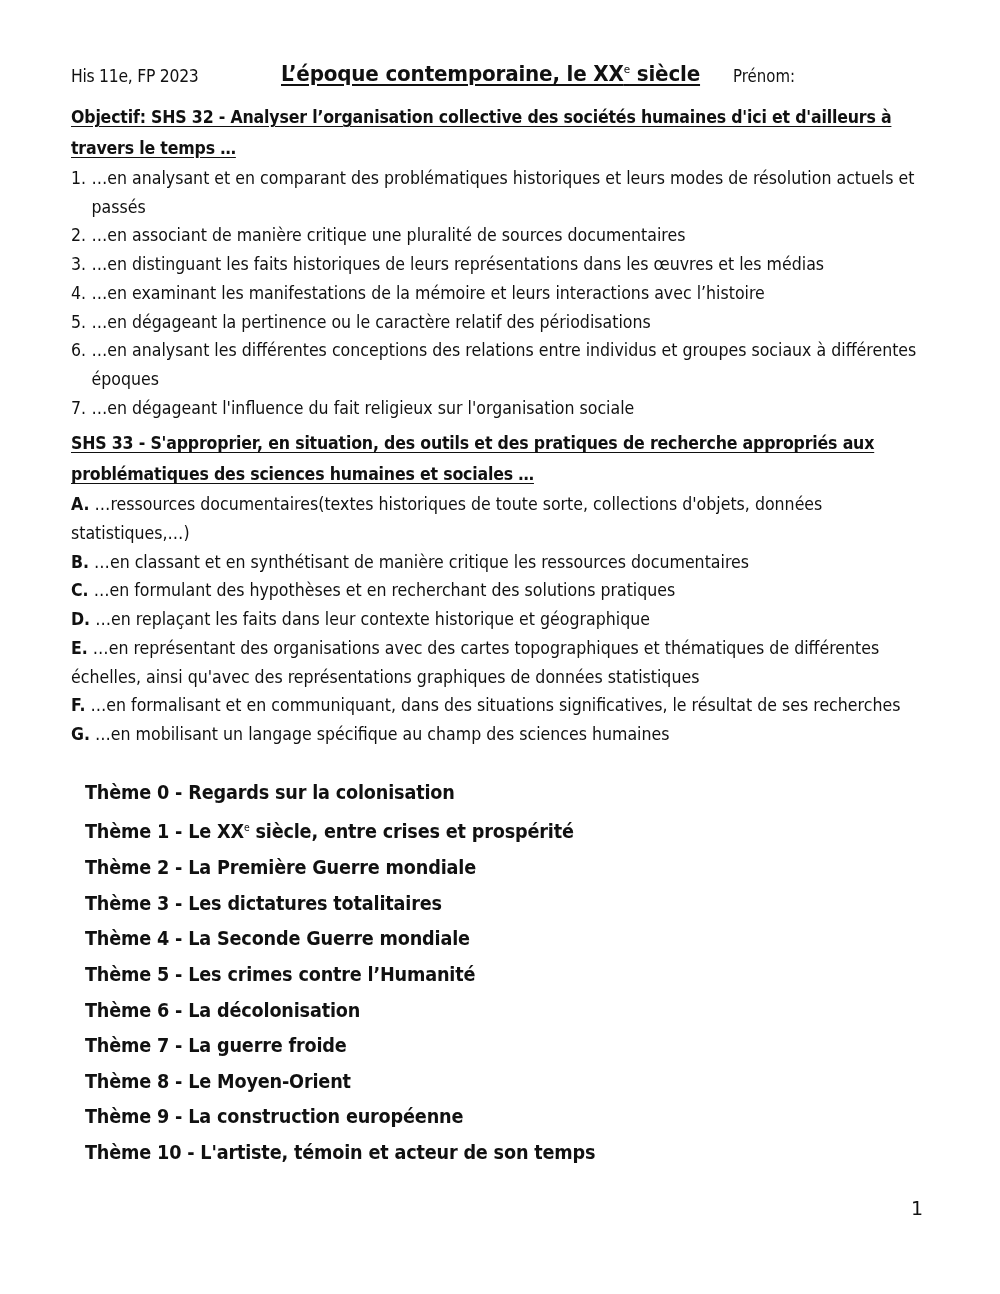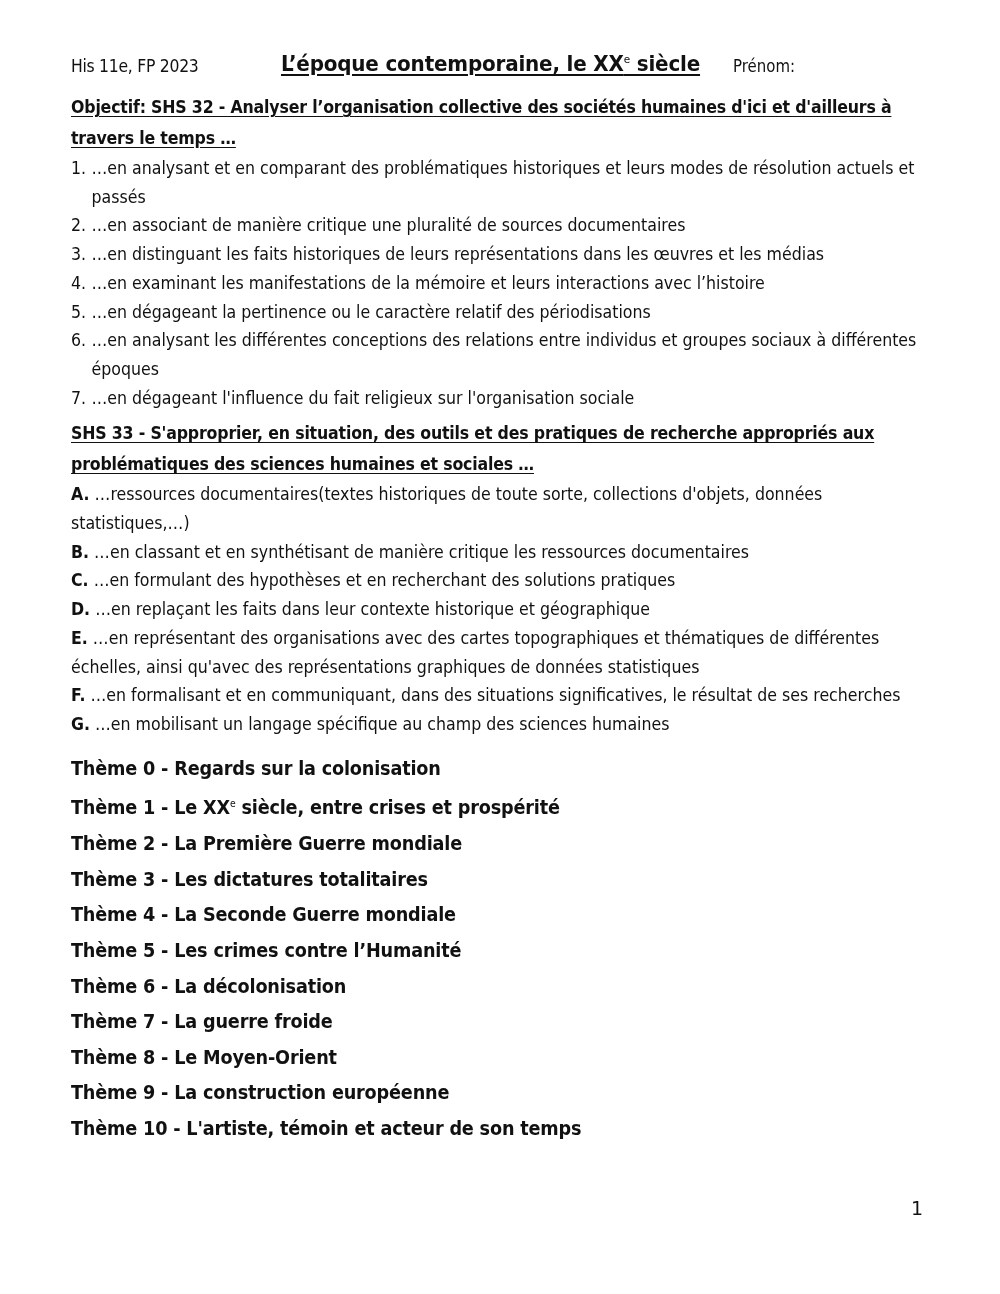--- a/index.html
+++ b/index.html
@@ -11,21 +11,21 @@
       width: 1000px;
       height: 1294px;
       position: relative;
       overflow: hidden;
       color: #111111;
       font-family: "DejaVu Sans", sans-serif;
     }
     .page {
       position: absolute;
       left: 71px;
-      top: 52px;
+      top: 62px;
       width: 860px;
     }
     .header-row {
       position: relative;
       height: 30px;
     }
     .hdr-left {
       position: absolute;
       left: 0;
       top: 4px;
@@ -93,21 +93,21 @@
     .obj-text { flex: 1; }
     .obj-item.wrap-full {
       display: block;
     }
     .obj-item.wrap-full .obj-num { display: inline; }
     .gap1 { height: 10px; }
     .gap2 { height: 6px; }
     .gap3 { height: 12px; }
     .themes {
       list-style: none;
-      margin: 0;
+      margin: 14px;
       padding: 0;
     }
     .theme {
       font-size: 19px;
       font-weight: bold;
       line-height: 35.6px;
       white-space: nowrap;
       letter-spacing: -0.2px;
       transform: scaleX(0.93);
       transform-origin: left;

